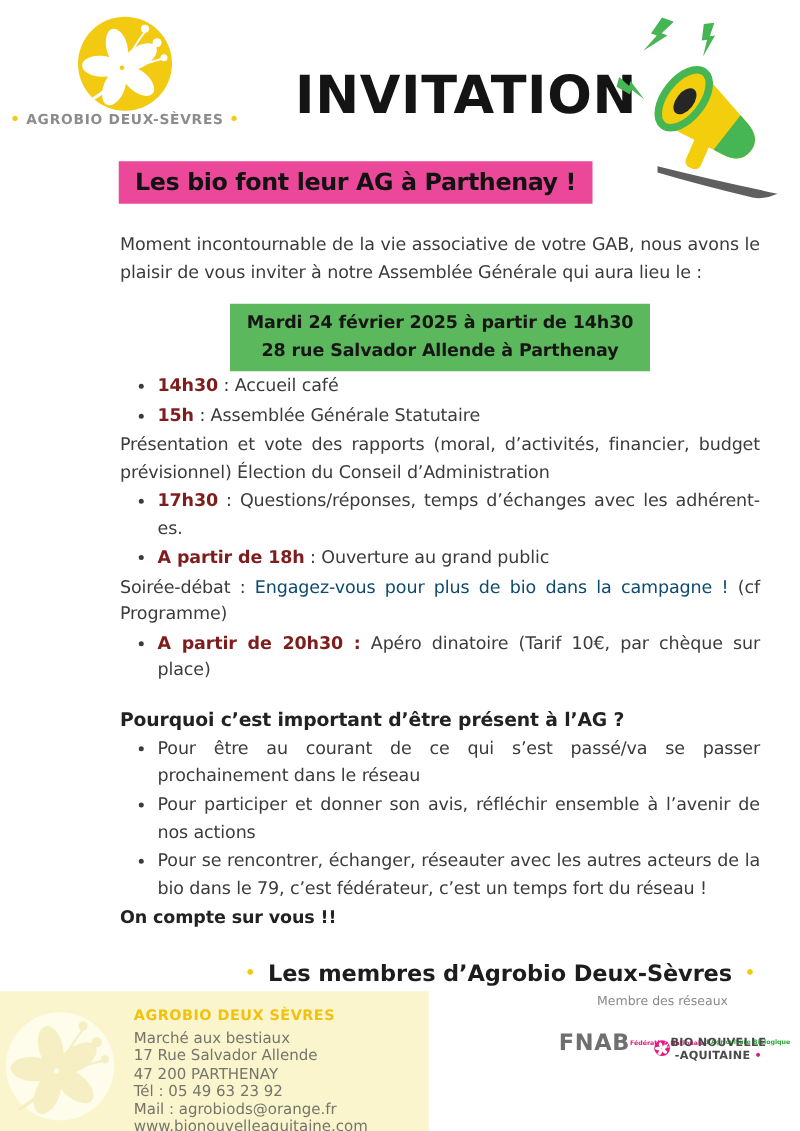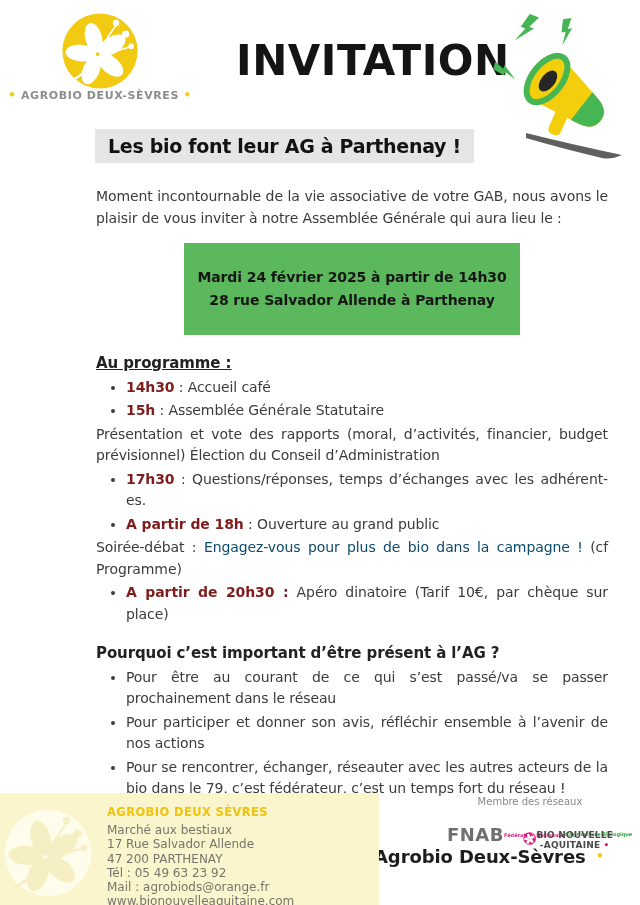--- a/index.html
+++ b/index.html
@@ -5,44 +5,44 @@
   html,body{margin:0;padding:0;background:#e9e9e9;}
   .page{
     position:relative;width:640px;height:905px;background:#ffffff;overflow:hidden;
     font-family:"DejaVu Sans","Liberation Sans",sans-serif;color:#3b3b3b;
   }
   
   .logo-wrap{position:absolute;left:60px;top:11px;width:80px;height:80px;}
   .brand-row{position:absolute;left:8px;top:88px;width:184px;text-align:center;
     font-size:11px;font-weight:bold;letter-spacing:.6px;color:#8c8c8c;white-space:nowrap;}
   .brand-row .dot{color:#f1ca11;font-size:12px;}
-  .page-title{position:absolute;left:236px;top:40px;font-size:42px;font-weight:bold;
+  .page-title{position:absolute;left:236px;top:55px;font-size:42px;font-weight:bold;
     letter-spacing:.5px;color:#141414;line-height:1;}
   .megaphone{position:absolute;left:490px;top:12px;}
-  .headline{position:absolute;left:95px;top:129px;display:inline-block;background:#e5e5e5;
+  .headline{position:absolute;left:95px;top:129px;display:inline-block;background:#ec4899;
     padding:6px 13px;font-size:19px;font-weight:bold;color:#121212;letter-spacing:-0.3px;white-space:nowrap;}
   
   .content{position:absolute;left:96px;top:186px;width:512px;font-size:14px;line-height:21.5px;
     text-align:justify;letter-spacing:-0.1px;}
   .content p{margin:0;}
   .event-wrap{text-align:center;margin-top:14px;}
   .event-box{display:inline-block;background:#5cb85c;color:#161616;font-weight:bold;
-    font-size:14px;line-height:23px;padding:23px 13px;text-align:center;}
+    font-size:14px;line-height:23px;padding:4px 13px;text-align:center;}
   .event-box div{white-space:nowrap;}
   .sec-heading{margin-top:18px;font-weight:bold;color:#222;font-size:15px;text-align:left;}
   .sec-heading.u{text-decoration:underline;}
   ul{margin:2px 0 0 0;padding:0 0 0 30px;}
   li{margin:0 0 2px 0;}
   b{color:#7f1d1d;}
   .green-text{color:#0c4a6e;font-weight:normal;}
   .closing{margin-top:30px;font-weight:bold;color:#222;}
   .signature{margin-top:22px;text-align:right;font-weight:bold;font-size:18px;color:#1d1d1d;white-space:nowrap;}
   .signature .dot{color:#f1ca11;font-size:13px;vertical-align:3px;padding:0 4px;}
   
-  .footer-left{position:absolute;left:0;top:793px;width:343px;height:112px;background:#fbf5cd;overflow:hidden;padding-left:36px;}
+  .footer-left{position:absolute;left:0;top:793px;width:343px;height:112px;background:#fbf5cd;overflow:hidden;}
   .watermark{position:absolute;left:2px;top:14px;opacity:.9;}
   .org{position:absolute;left:107px;top:12px;}
   .org-name{font-size:11.5px;font-weight:bold;letter-spacing:.4px;color:#f0c20e;margin-bottom:4px;white-space:nowrap;}
   .org-line{font-size:12px;line-height:14.3px;color:#75756b;white-space:nowrap;}
   .org-line.link{text-decoration:underline;cursor:pointer;}
   .footer-right{position:absolute;left:440px;top:796px;width:180px;text-align:center;}
   .networks-title{font-size:10px;color:#8a8a8a;margin-bottom:9px;}
   .logos-row{display:flex;justify-content:center;align-items:flex-start;gap:14px;}
   .fnab{width:62px;display:flex;flex-direction:row;align-items:center;}
   .fnab-name{font-size:18px;font-weight:bold;color:#6f6f6f;line-height:1;margin-top:2px;letter-spacing:.5px;}
@@ -117,21 +117,20 @@
   <div class="content">
     <p>Moment incontournable de la vie associative de votre GAB, nous avons le plaisir de vous inviter à notre Assemblée Générale qui aura lieu le :</p>
 
     <div class="event-wrap">
       <div class="event-box">
         <div>Mardi 24 février 2025 à partir de 14h30</div>
         <div>28 rue Salvador Allende à Parthenay</div>
       </div>
     </div>
 
-    <div class="sec-heading u">Au programme :</div>
     <ul>
       <li><b>14h30</b><span> : Accueil café</span></li>
       <li><b>15h</b><span> : Assemblée Générale Statutaire</span></li>
     </ul>
     <p>Présentation et vote des rapports (moral, d’activités, financier, budget prévisionnel) Élection du Conseil d’Administration</p>
     <ul>
       <li><b>17h30</b><span> : Questions/réponses, temps d’échanges avec les adhérent-es.</span></li>
       <li><b>A partir de 18h</b><span> : Ouverture au grand public</span></li>
     </ul>
     <p><span>Soirée-débat : </span><span class="green-text">Engagez-vous pour plus de bio dans la campagne !</span><span> (cf Programme)</span></p>

